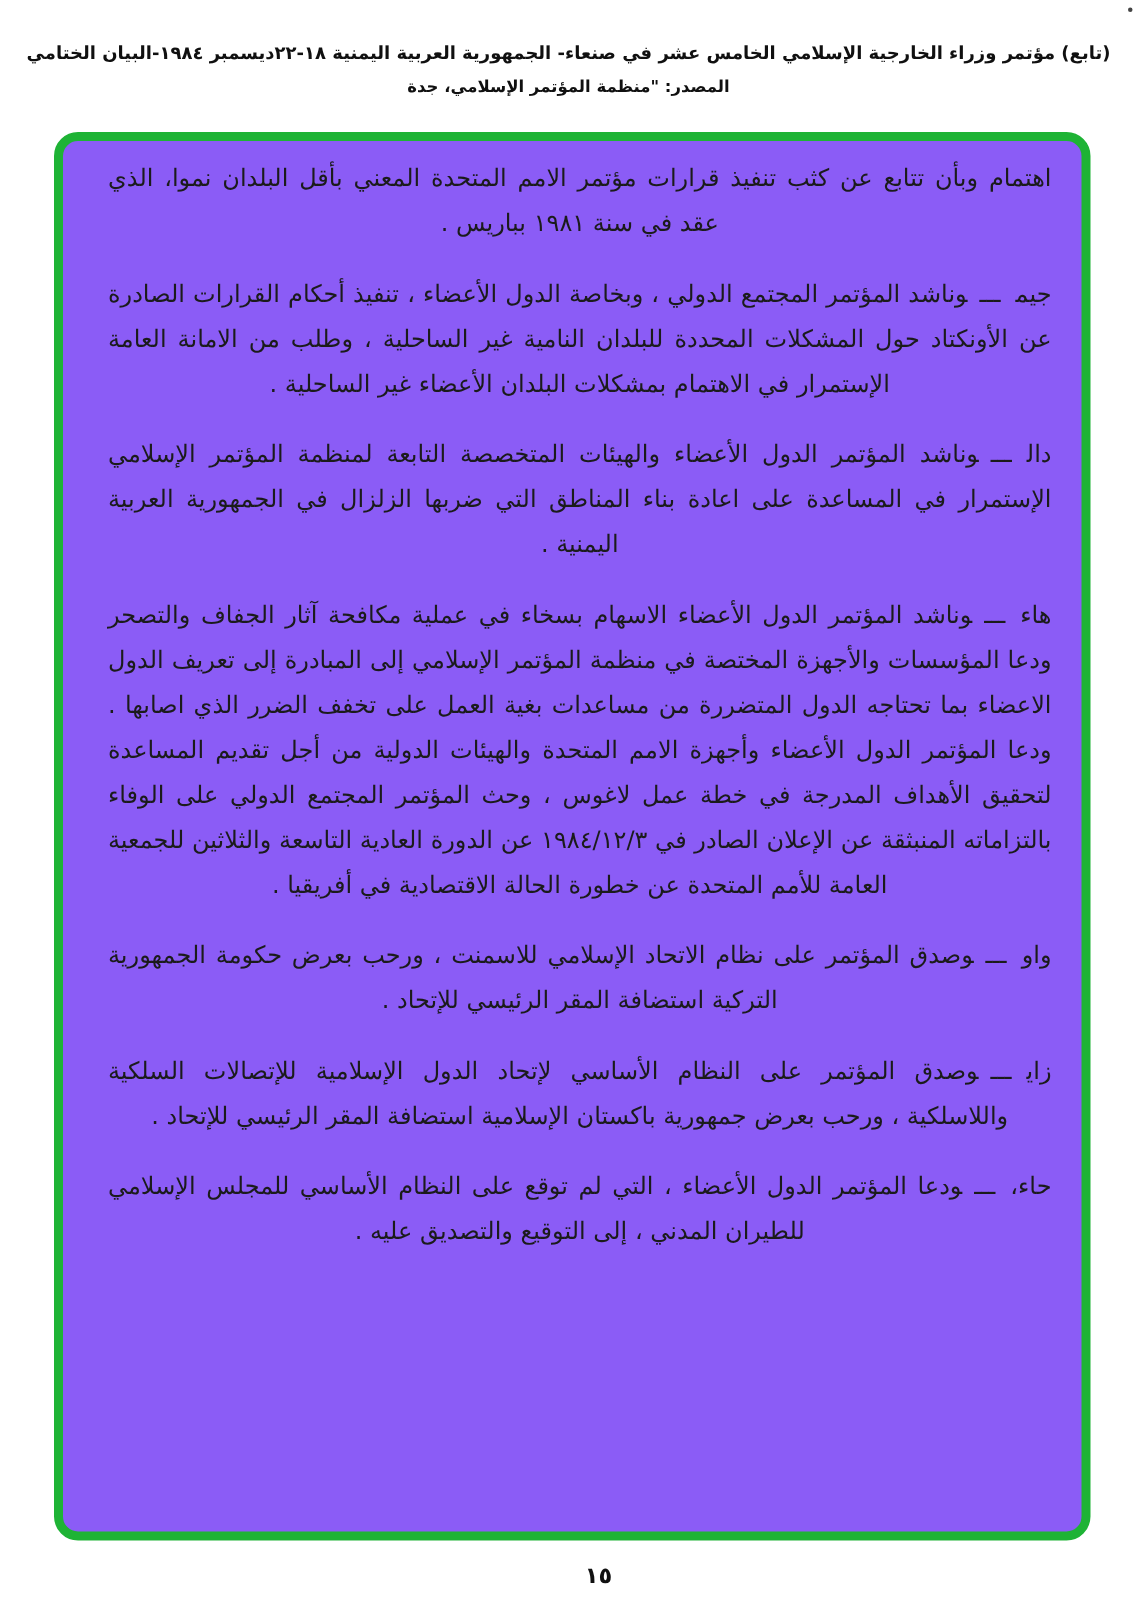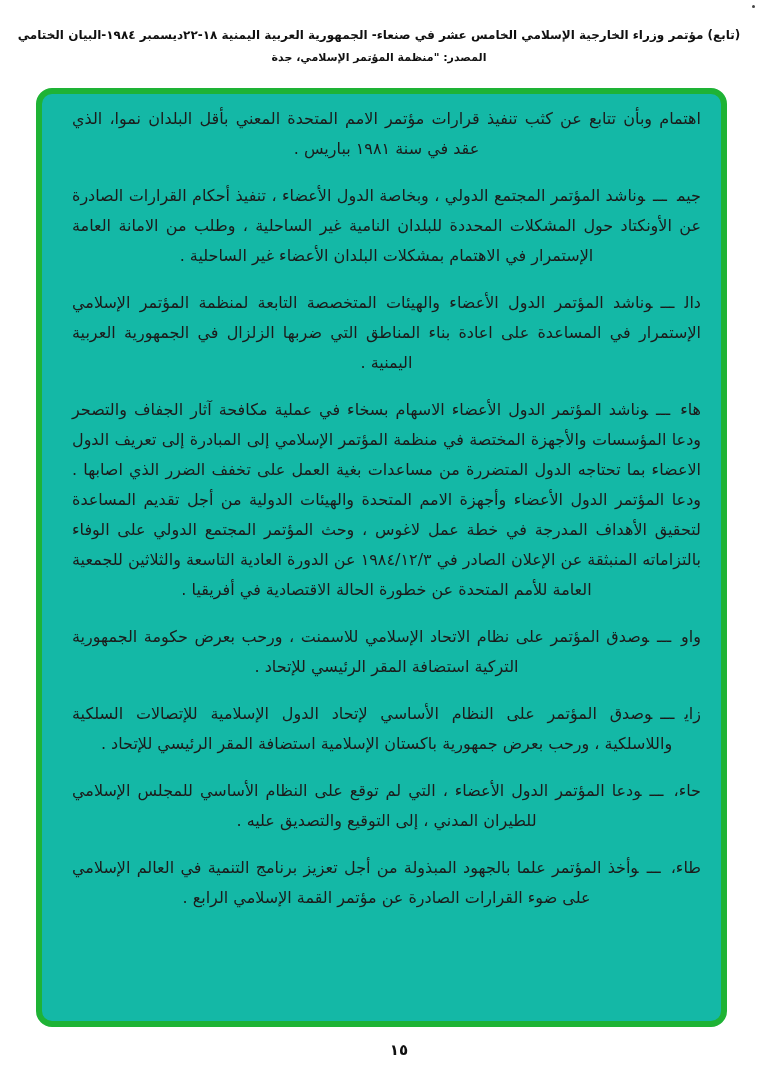--- a/index.html
+++ b/index.html
@@ -48,21 +48,21 @@
     position: absolute;
     left: 36px;
     top: 88px;
     width: 691px;
     height: 939px;
     box-sizing: border-box;
     border: 6px solid #1eb335;
     border-radius: 16px;
     padding: 10px 20px 0 30px;
     overflow: hidden;
-    background: #14b8a6;
+    background: #8b5cf6;
   }
   .paragraphs {
     direction: rtl;
   }
   .para {
     margin: 0 0 17px 0;
     font-size: 16px;
     line-height: 30px;
     text-align: justify;
     text-align-last: center;
@@ -123,21 +123,18 @@
   </p>
 
   <p class="para">
     <span class="plabel">زاي</span><span class="pdash">ـــ</span><span class="ptext">وصدق المؤتمر على النظام الأساسي لإتحاد الدول الإسلامية للإتصالات السلكية واللاسلكية ، ورحب بعرض جمهورية باكستان الإسلامية استضافة المقر الرئيسي للإتحاد .</span>
   </p>
 
   <p class="para">
     <span class="plabel">حاء،</span><span class="pdash">ـــ</span><span class="ptext">ودعا المؤتمر الدول الأعضاء ، التي لم توقع على النظام الأساسي للمجلس الإسلامي للطيران المدني ، إلى التوقيع والتصديق عليه .</span>
   </p>
 
-  <p class="para">
-    <span class="plabel">طاء،</span><span class="pdash">ـــ</span><span class="ptext">وأخذ المؤتمر علما بالجهود المبذولة من أجل تعزيز برنامج التنمية في العالم الإسلامي على ضوء القرارات الصادرة عن مؤتمر القمة الإسلامي الرابع .</span>
-  </p>
 </div>
 </main>
 
 <footer class="page-footer">
   <span class="page-number">١٥</span>
 </footer>
 
 </body></html>

